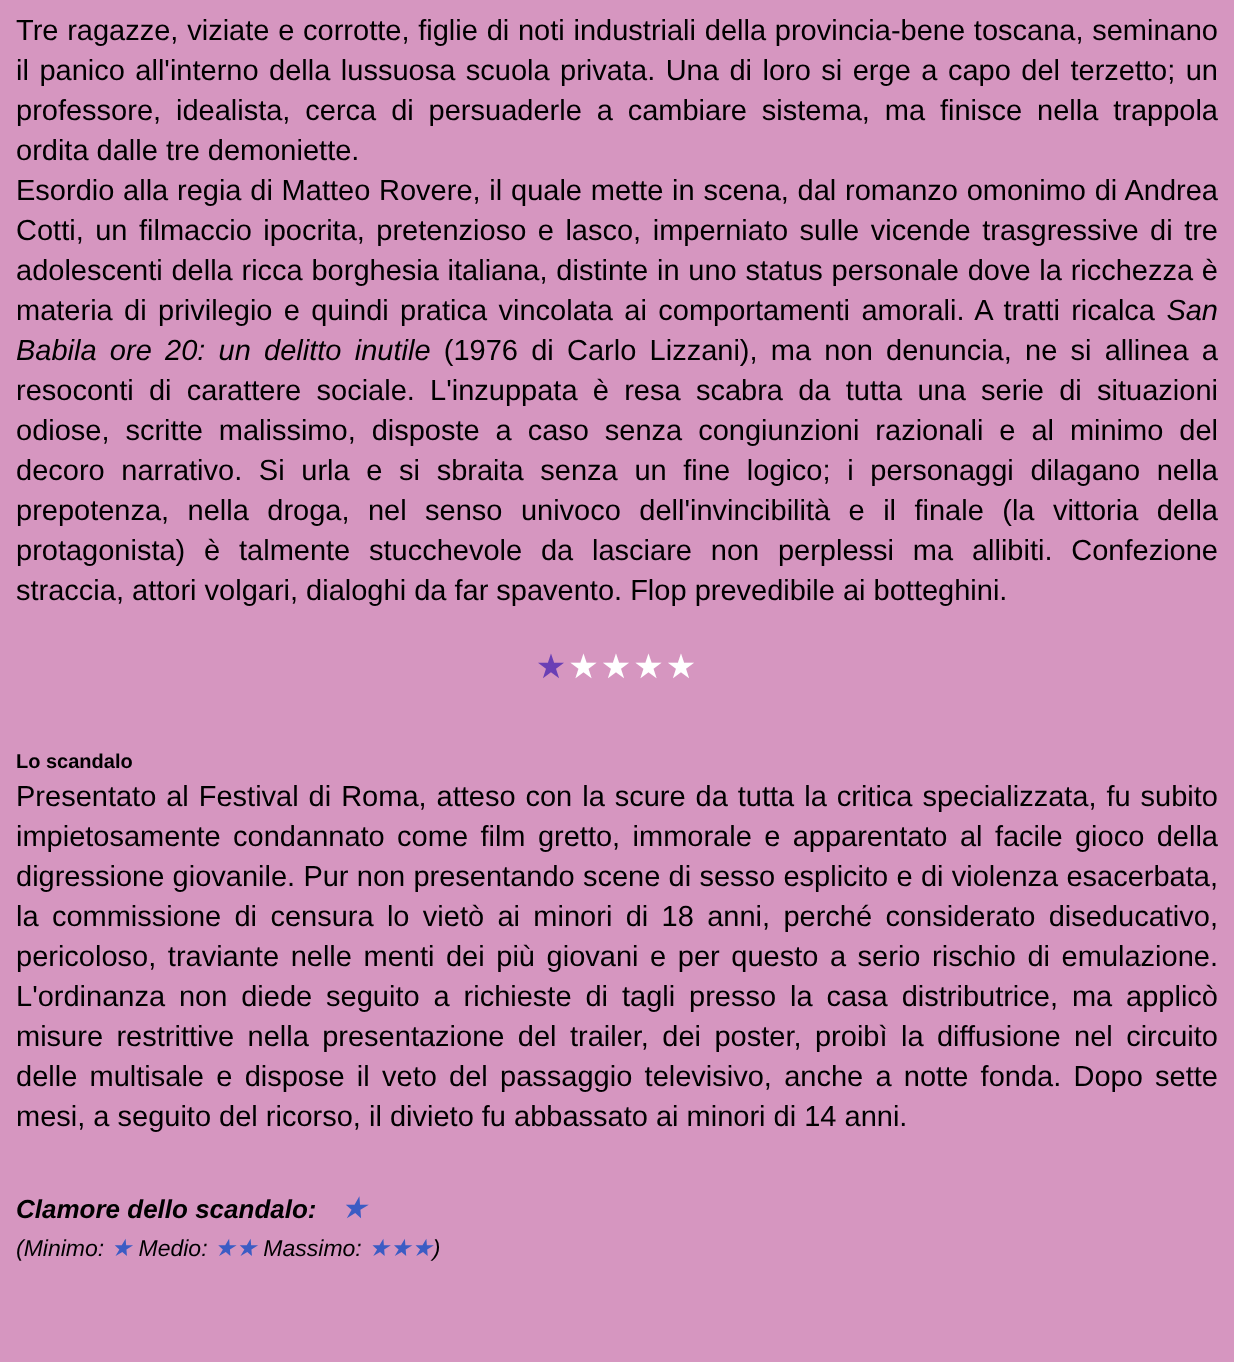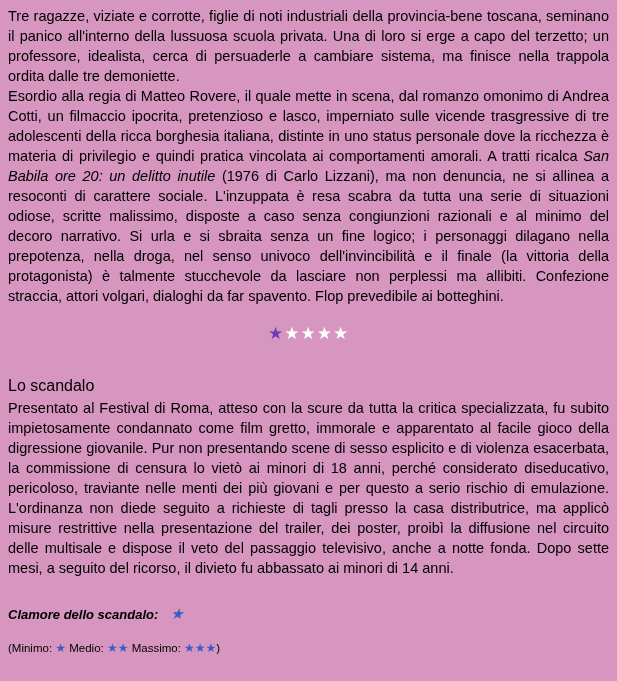--- a/index.html
+++ b/index.html
@@ -37,40 +37,41 @@
     letter-spacing: 1px;
     font-size: 17px;
   }
   .star-filled {
     color: #6a3fb5;
   }
   .star-empty {
     color: #ffffff;
   }
   .section-title {
-    font-weight: normal;
+    font-weight: bold;
     margin-top: 30px;
     margin-bottom: 0;
-    font-size: 16px;
+    font-size: 10px;
   }
   .rating-line {
     margin-top: 26px;
     font-weight: bold;
     font-size: 13px;
     font-style: italic;
   }
   .rating-line .star-blue {
     color: #3b5cc4;
     font-size: 15px;
     font-weight: normal;
     padding-left: 12px;
   }
   .legend-line {
-    margin-top: 16px;
+    margin-top: 0;
     font-size: 11.5px;
+    font-style: italic;
   }
   .legend-line .star-blue {
     color: #3b5cc4;
     font-size: 12px;
   }
 </style>
 </head>
 <body>
 
 <div class="page">

